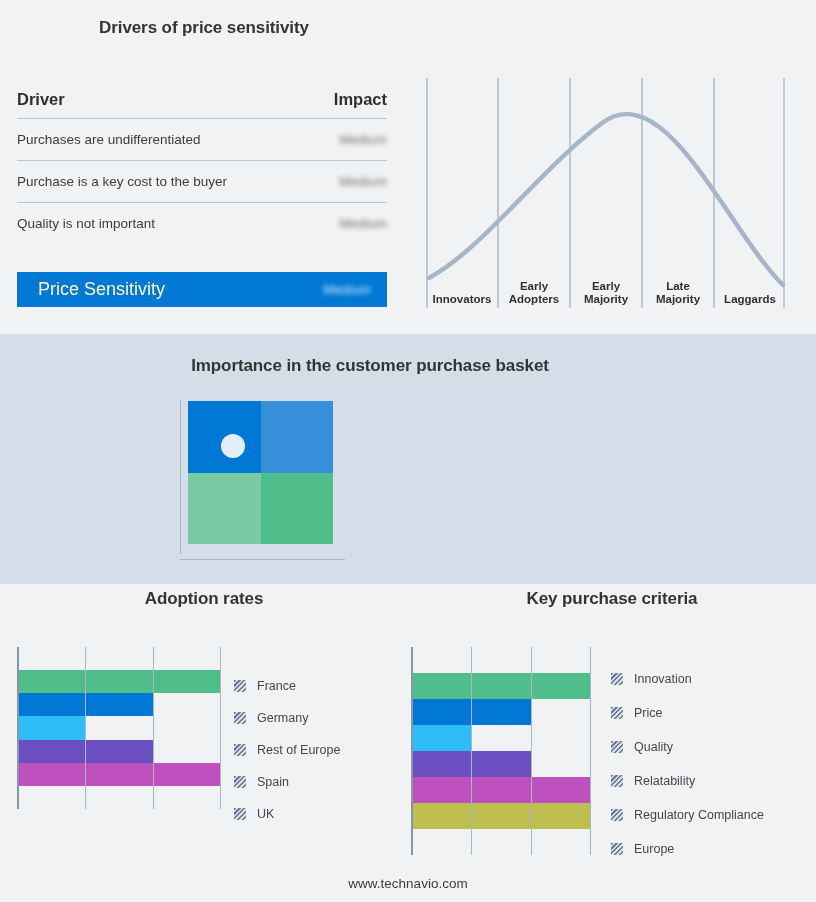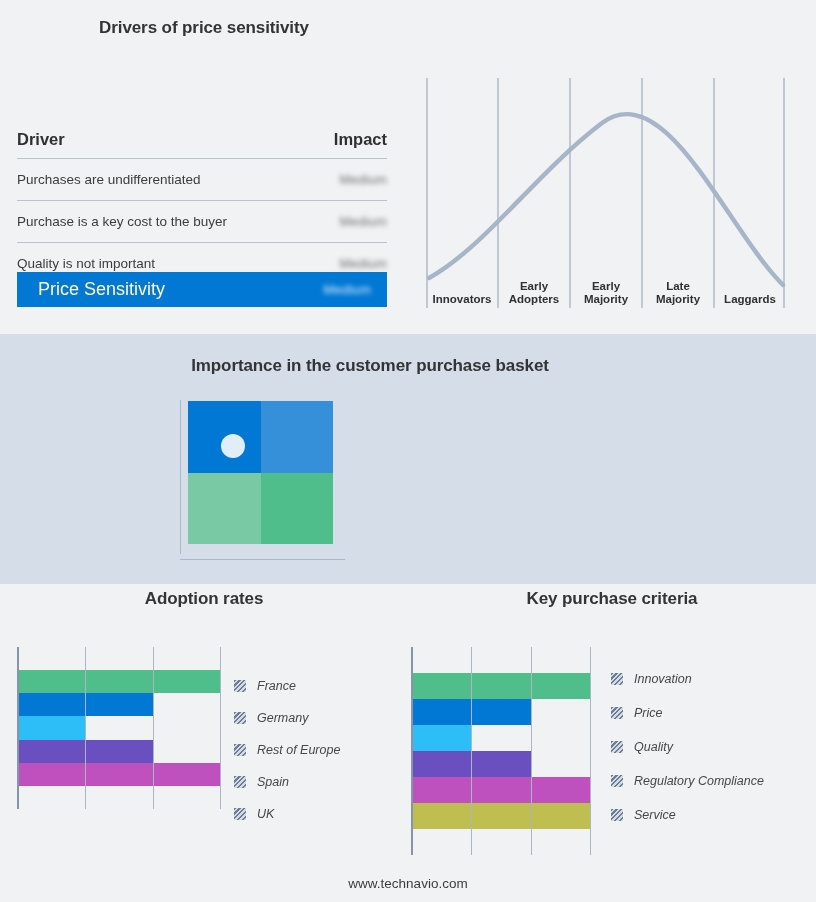--- a/index.html
+++ b/index.html
@@ -40,21 +40,21 @@
     font-size: 17px;
     color: #333436;
     text-align: center;
     letter-spacing: -0.1px;
   }
 
   
   #drivers-panel { left: 0; top: 0; width: 408px; height: 334px; }
   #drivers-title { position: absolute; left: 0; top: 18px; width: 408px; }
 
-  .tbl { position: absolute; left: 17px; top: 90px; width: 370px; margin-top: 40px; }
+  .tbl { position: absolute; left: 17px; top: 90px; width: 370px; }
   .tbl-head {
     display: flex; justify-content: space-between; align-items: flex-end;
     font-weight: bold; font-size: 16.5px; color: #2f3032;
     padding-bottom: 9px;
     border-bottom: 1px solid #b8c4d4;
   }
   .tbl-row {
     display: flex; justify-content: space-between; align-items: center;
     font-size: 13.5px; color: #3b3c3e;
     height: 41px;
@@ -164,21 +164,21 @@
   }
   .bc-barrow {
     flex: 1 1 0;
     display: flex; align-items: center;
   }
   .bc-bar { height: 100%; }
 
   .bc-legend { position: absolute; }
   .bc-leg-item {
     display: flex; align-items: center;
-    font-size: 12.5px; color: #46474a; font-style: italic;
+    font-size: 12.5px; color: #46474a;
   }
   .hatch {
     width: 12px; height: 12px;
     margin-right: 11px;
     flex: 0 0 auto;
     background-color: #cfd6df;
     background-image: repeating-linear-gradient(
       135deg,
       #6b7d95 0px, #6b7d95 1.6px,
       #d5dbe3 1.6px, #d5dbe3 3.4px
@@ -361,22 +361,26 @@
     <div class="bc-leg-item" style="height:34px">
       <span class="hatch"></span>
       <span>Price</span>
     </div>
     <div class="bc-leg-item" style="height:34px">
       <span class="hatch"></span>
       <span>Quality</span>
     </div>
     <div class="bc-leg-item" style="height:34px">
       <span class="hatch"></span>
+      <span>Relatability</span>
+    </div>
+    <div class="bc-leg-item" style="height:34px">
+      <span class="hatch"></span>
       <span>Regulatory Compliance</span>
     </div>
     <div class="bc-leg-item" style="height:34px">
       <span class="hatch"></span>
-      <span>Service</span>
+      <span>Europe</span>
     </div>
   </div>
 </div>
 
 <div id="footer">www.technavio.com</div>
 
 </body></html>

